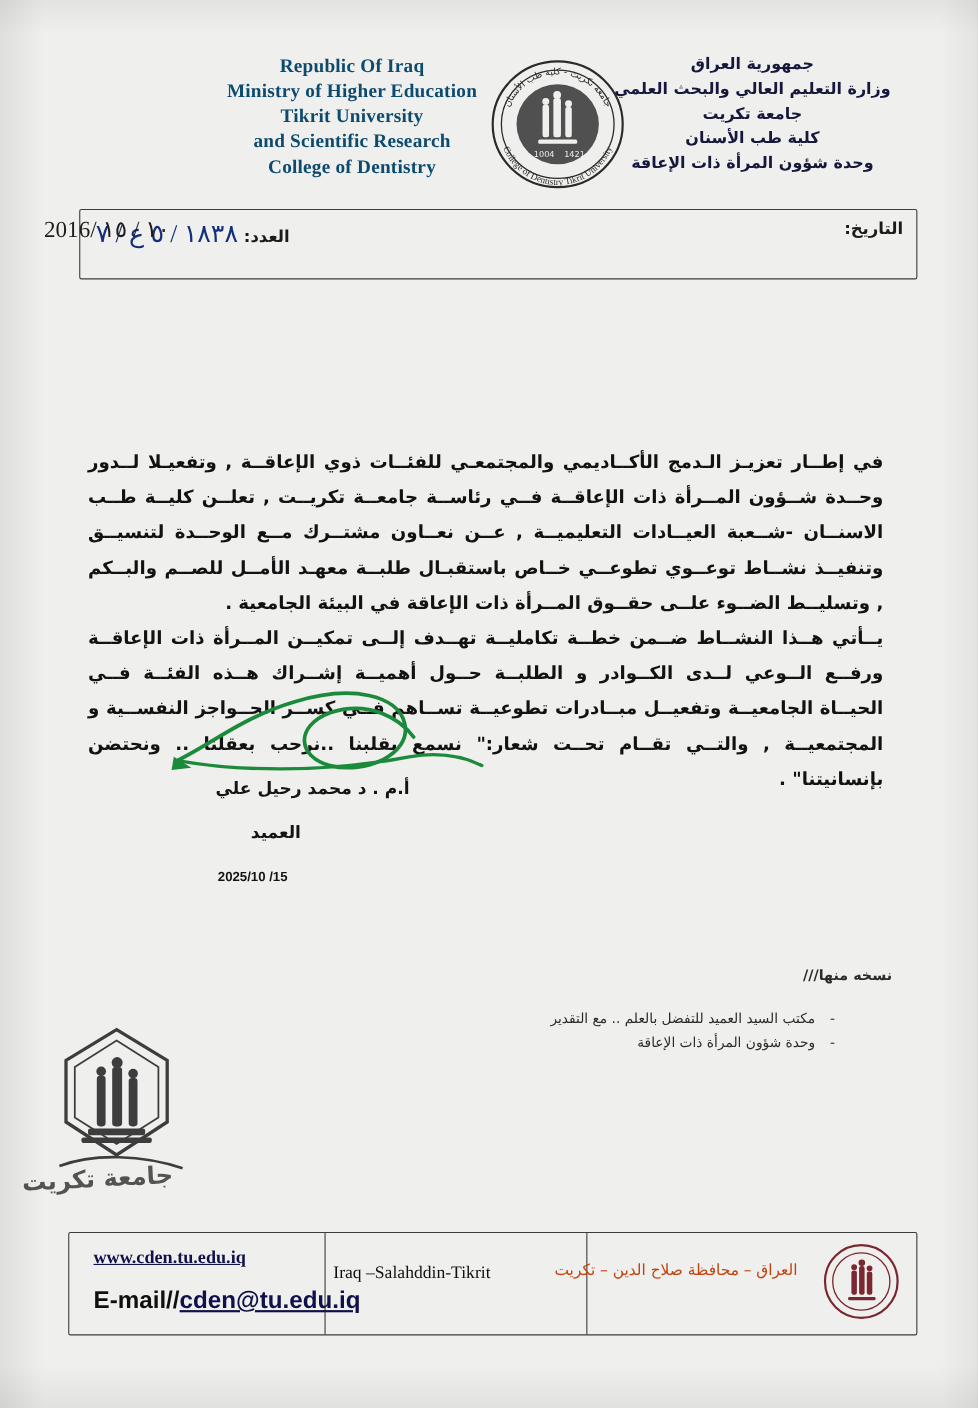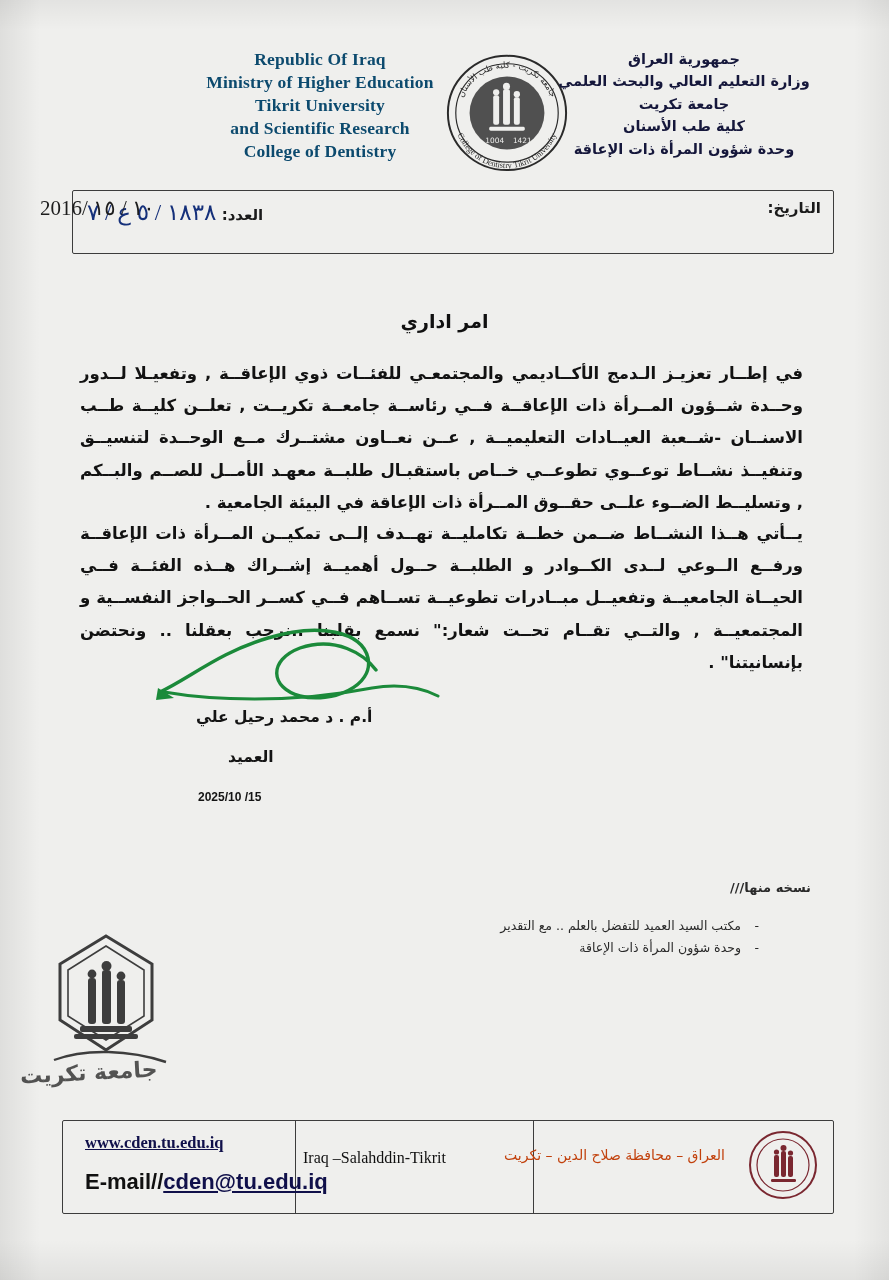--- a/index.html
+++ b/index.html
@@ -131,20 +131,21 @@
     font-weight: bold;
     color: #101010;
   }
   .para {
     position: absolute;
     direction: rtl;
     text-align: justify;
     font-family: "DejaVu Sans", sans-serif;
     font-weight: bold;
     color: #121212;
+    margin-top: 46px;
   }
   .para1 {
     left: 80px;
     right: 86px;
     top: 358px;
     font-size: 16.5px;
     line-height: 1.95;
     letter-spacing: 0.3px;
   }
   .para2 {
@@ -376,21 +377,20 @@
     <div class="date-cell">
       <span>التاريخ:</span>
     </div>
     <div class="num-cell">
       <span>العدد:</span>
       <span class="handwriting">١٨٣٨ / ٥ ع / ٧</span>
     </div>
   </div>
   <div class="hand-date">2016/ ١٠ / ١٥</div>
 
-  <div class="doc-title">امر اداري</div>
 
   <div class="para para1">في إطــار تعزيـز الـدمج الأكــاديمي والمجتمعـي للفئــات ذوي الإعاقــة , وتفعيـلا لــدور وحــدة شــؤون المــرأة ذات الإعاقــة فــي رئاســة جامعــة تكريــت , تعلــن كليــة طــب الاسنــان -شــعبة العيــادات التعليميــة , عــن نعــاون مشتــرك مــع الوحــدة لتنسيــق وتنفيــذ نشــاط توعــوي تطوعــي خــاص باستقبـال طلبــة معهـد الأمــل للصــم والبــكم , وتسليــط الضــوء علــى حقــوق المــرأة ذات الإعاقة في البيئة الجامعية .</div>
   <div class="para para2">يــأتي هــذا النشــاط ضــمن خطــة تكامليــة تهــدف إلــى تمكيــن المــرأة ذات الإعاقــة ورفــع الــوعي لــدى الكــوادر و الطلبــة حــول أهميــة إشــراك هــذه الفئــة فــي الحيــاة الجامعيــة وتفعيــل مبــادرات تطوعيــة تســاهم فــي كســر الحــواجز النفســية و المجتمعيــة , والتــي تقــام تحــت شعار:" نسمع بقلبنا ..نرحب بعقلنا .. ونحتضن بإنسانيتنا" .</div>
 
   <div class="signature">
     <svg viewBox="0 0 330 140" width="330" height="140">
       <path d="M10,92 C40,78 70,52 118,38 C170,22 212,32 218,58 C224,86 182,104 150,96 C120,88 118,60 150,48 C186,36 214,54 226,70" fill="none" stroke="#1b8a3a" stroke-width="3.4" stroke-linecap="round"></path>
       <path d="M14,92 C60,100 140,104 222,88 C246,84 268,86 288,96" fill="none" stroke="#1b8a3a" stroke-width="3" stroke-linecap="round"></path>
       <path d="M8,88 L24,98 L6,100 Z" fill="#1b8a3a"></path>
     </svg>

